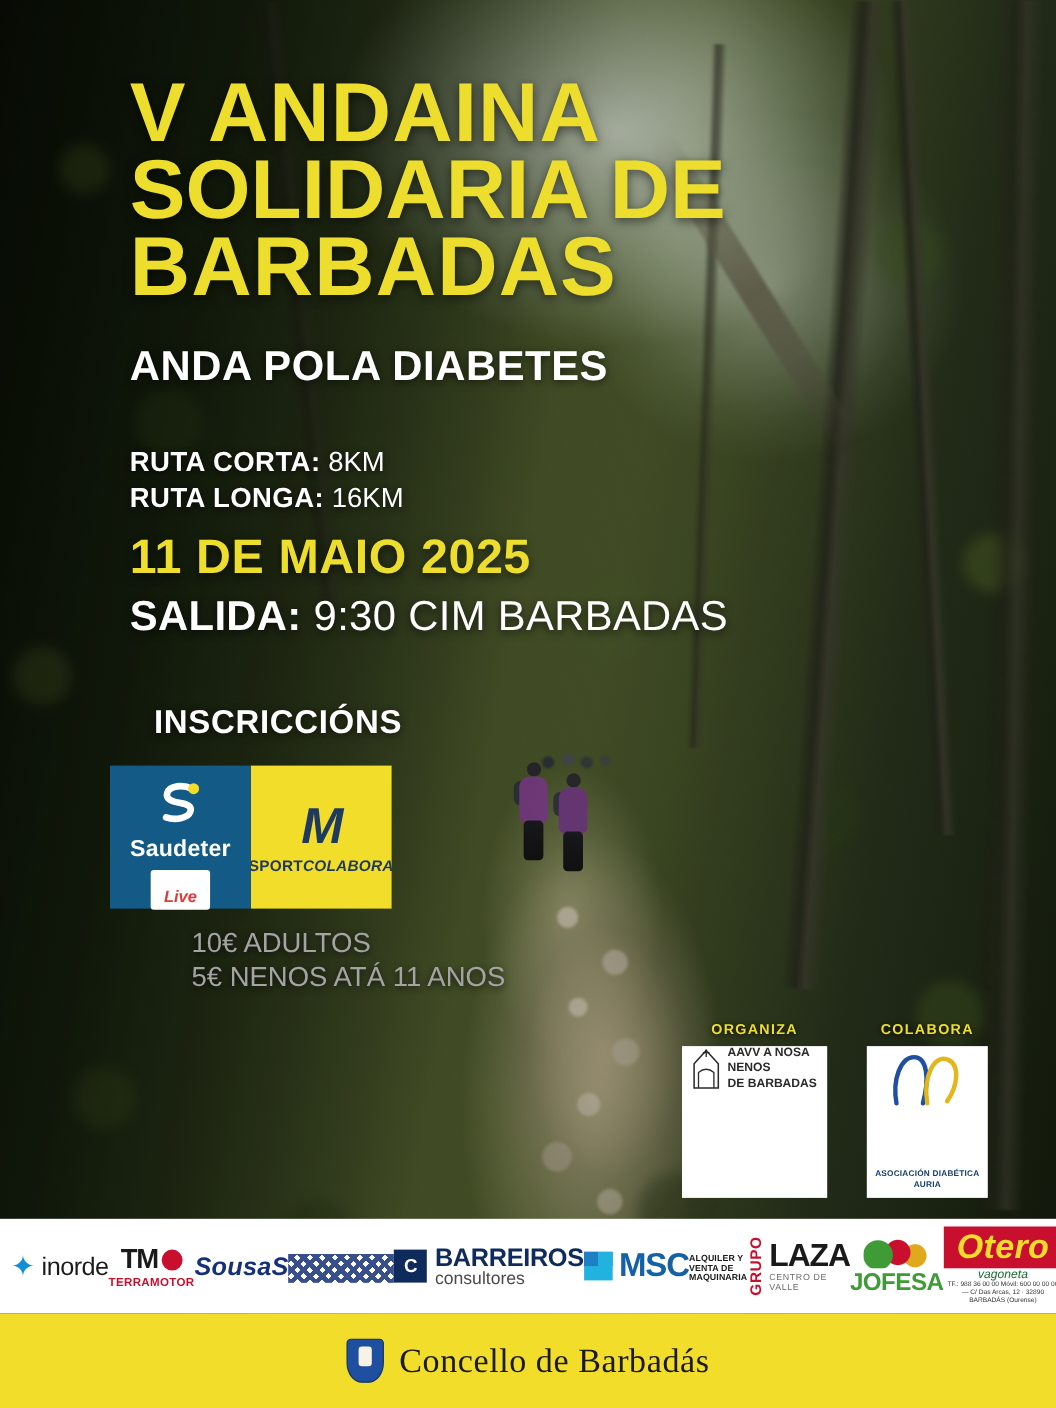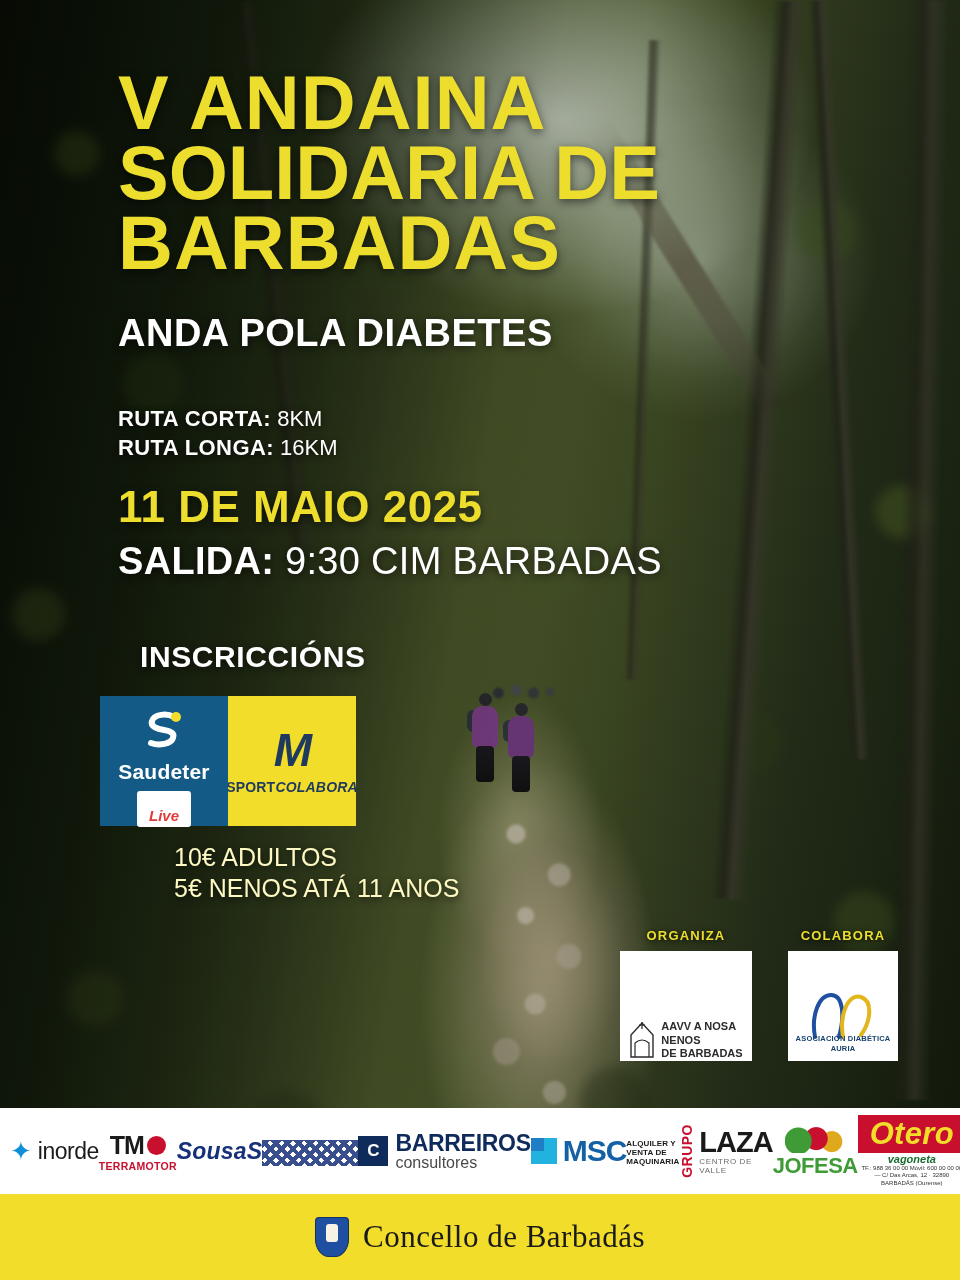--- a/index.html
+++ b/index.html
@@ -167,21 +167,21 @@
     font-size: 38px;
     letter-spacing: 0.5px;
     text-transform: uppercase;
     text-shadow: 0 2px 8px rgba(0,0,0,0.6);
   }
   .routes {
     position: absolute;
     left: 118px;
     top: 404px;
     color: #ffffff;
-    font-size: 22px;
+    font-size: 25px;
     line-height: 1.32;
     text-shadow: 0 2px 7px rgba(0,0,0,0.7);
   }
   .routes b { font-weight: 800; letter-spacing: .4px; }
   .date {
     position: absolute;
     left: 118px;
     top: 482px;
     color: #edde2e;
     font-weight: 800;
@@ -261,21 +261,21 @@
   .sportmaniacs .words {
     color: #1e3a5f; font-weight: 800; font-size: 14px; margin-top: 6px;
     letter-spacing: .2px;
   }
   .sportmaniacs .words i { font-style: italic; }
 
   .prices {
     position: absolute;
     left: 174px;
     top: 842px;
-    color: #fef9c3;
+    color: #a3a3a3;
     font-size: 25px;
     line-height: 1.25;
     text-shadow: 0 2px 7px rgba(0,0,0,0.7);
   }
 
   
   .org-wrap {
     position: absolute;
     left: 620px;
     top: 928px;
@@ -286,22 +286,22 @@
   .org-label {
     color: #edde2e;
     font-size: 13px;
     font-weight: 700;
     letter-spacing: 1.2px;
     margin-bottom: 8px;
     text-shadow: 0 1px 5px rgba(0,0,0,0.8);
   }
   .org-card {
     background: #fff;
-    width: 132px; height: 110px;
-    display: flex; align-items: flex-end; justify-content: center;
+    width: 132px; height: 138px;
+    display: flex; align-items: flex-start; justify-content: center;
     position: relative;
   }
   .org-card.colab { width: 110px; }
   .aavv-txt {
     font-size: 11px;
     color: #2b2b2b;
     line-height: 1.25;
     text-align: left;
     font-weight: 600;
   }
@@ -381,21 +381,21 @@
       radial-gradient(circle at 22% 60%, #3f9b35 0 13px, transparent 14px),
       radial-gradient(circle at 52% 52%, #c8102e 0 11px, transparent 12px),
       radial-gradient(circle at 78% 62%, #e0a81c 0 10px, transparent 11px);
   }
   .sp-jofesa .nm { color: #3f9b35; font-weight: 800; font-size: 22px; letter-spacing: -.5px; }
   .sp-otero { flex-direction: column; align-items: center; }
   .sp-otero .band {
     background: #c8102e; color: #f2dd2a; font-weight: 800; font-size: 31px;
     font-style: italic; padding: 1px 12px; letter-spacing: .3px;
   }
-  .sp-otero .sub2 { color: #1a6b2f; font-size: 11px; font-weight: 700; font-style: italic; }
+  .sp-otero .sub2 { color: #1a6b2f; font-size: 11px; font-weight: 400; font-style: italic; }
   .sp-otero .tiny { color: #333; font-size: 6px; line-height: 1.25; text-align: center; }
 
   
   .footer {
     position: absolute;
     left: 0; right: 0; bottom: 0;
     height: 86px;
     background: #f2dd2a;
     display: flex;
     align-items: center;

